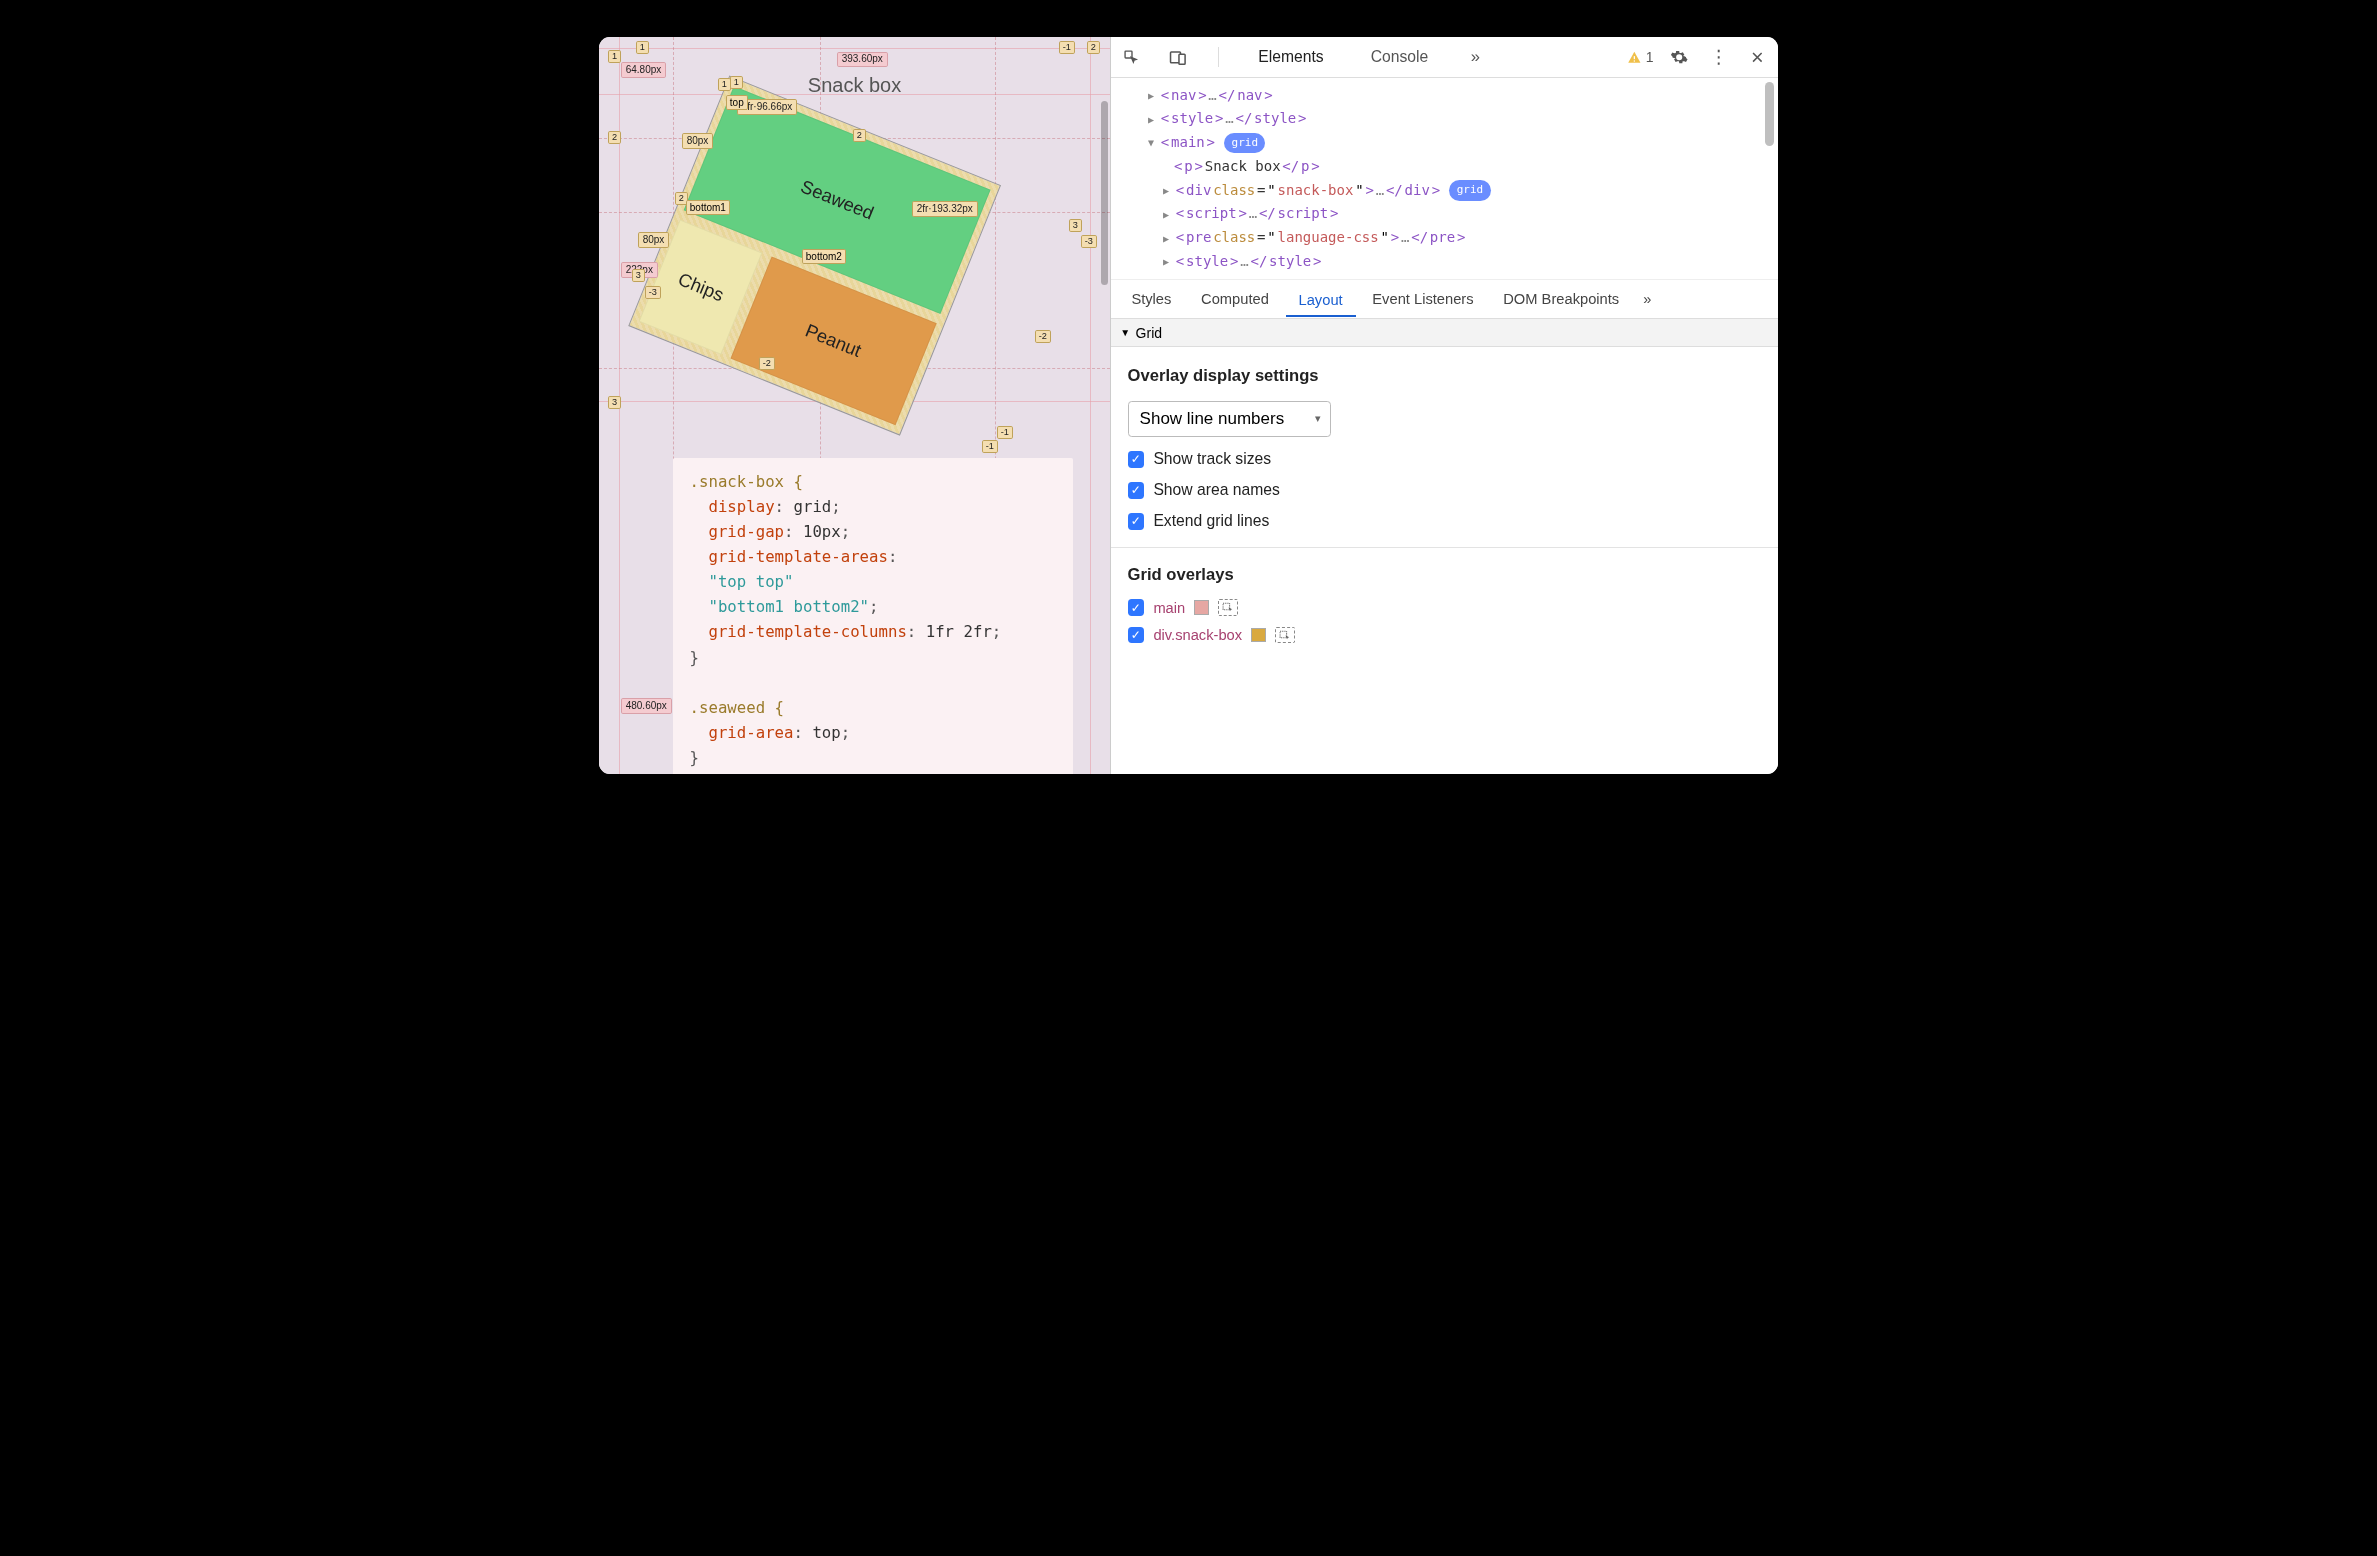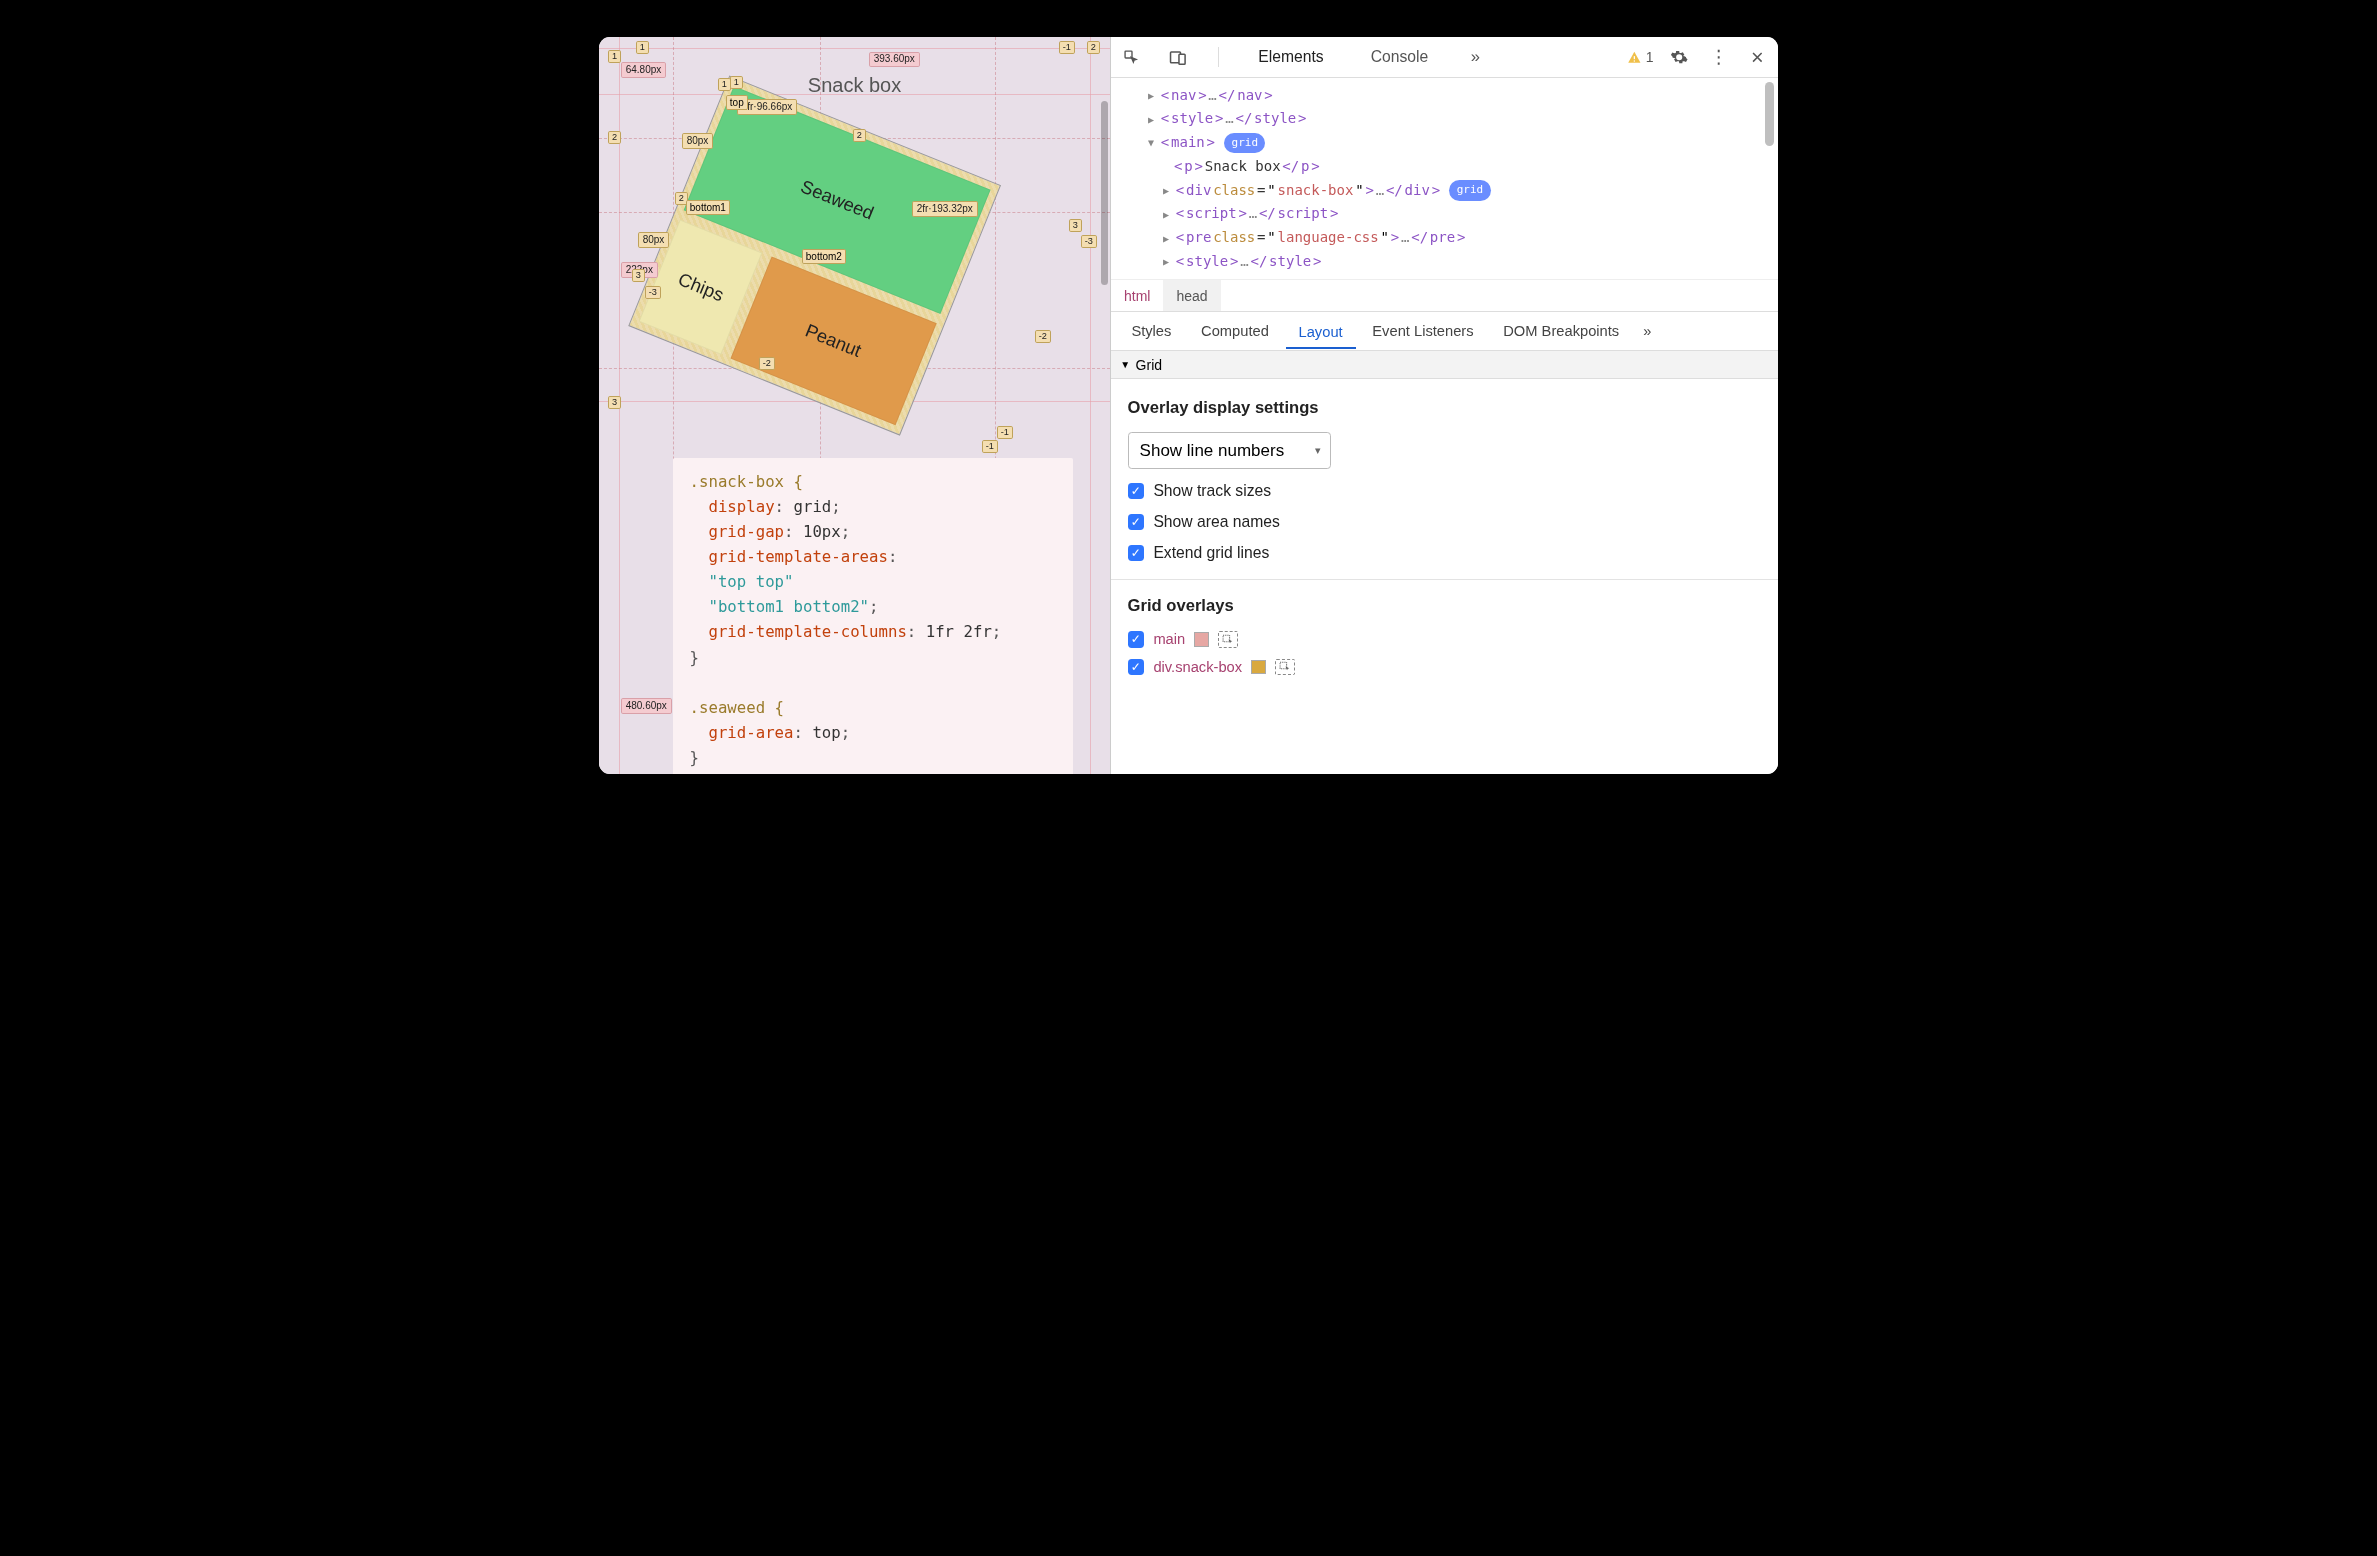--- a/index.html
+++ b/index.html
@@ -282,21 +282,21 @@
       <div class="pink-stroke v" style="left:20px;"></div>
       <div class="pink-stroke v" style="left:491px;"></div>
 
       <div class="dash h" style="top:101px;"></div>
       <div class="dash h" style="top:175px;"></div>
       <div class="dash h" style="top:331px;"></div>
       <div class="dash v" style="left:74px;"></div>
       <div class="dash v" style="left:221px;"></div>
       <div class="dash v" style="left:396px;"></div>
 
-      <span class="chip pink" style="top:14.7px;left:270px;">393.60px</span>
+      <span class="chip pink" style="top:14.7px;left:238px;">393.60px</span>
       <span class="chip pink" style="top:25px;left:22px;">64.80px</span>
       <span class="chip pink" style="top:225px;left:22px;">222px</span>
       <span class="chip pink" style="top:661px;left:22px;">480.60px</span>
 
       <span class="chip small" style="top:3.7px;left:37px;">1</span>
       <span class="chip small" style="top:3.7px;left:460px;">-1</span>
       <span class="chip small" style="top:3.7px;left:488px;">2</span>
       <span class="chip small" style="top:13px;left:9.2px;">1</span>
       <span class="chip small" style="top:94px;left:9.2px;">2</span>
       <span class="chip small" style="top:359px;left:9.2px;">3</span>
@@ -446,24 +446,20 @@
           <span class="ang">&lt;</span>
           <span class="tag">style</span>
           <span class="ang">&gt;</span>
           <span class="ell">…</span>
           <span class="ang">&lt;/</span>
           <span class="tag">style</span>
           <span class="ang">&gt;</span>
         </div>
     </div>
 
-    <div class="crumbs">
-      <div class="crumb">html</div>
-      <div class="crumb sel">head</div>
-    </div>
 
     <div class="subtabs">
       <div class="subtab">Styles</div>
       <div class="subtab">Computed</div>
       <div class="subtab active">Layout</div>
       <div class="subtab">Event Listeners</div>
       <div class="subtab">DOM Breakpoints</div>
       <div class="subtab" style="padding:11px 7.4px;">»</div>
     </div>
 

